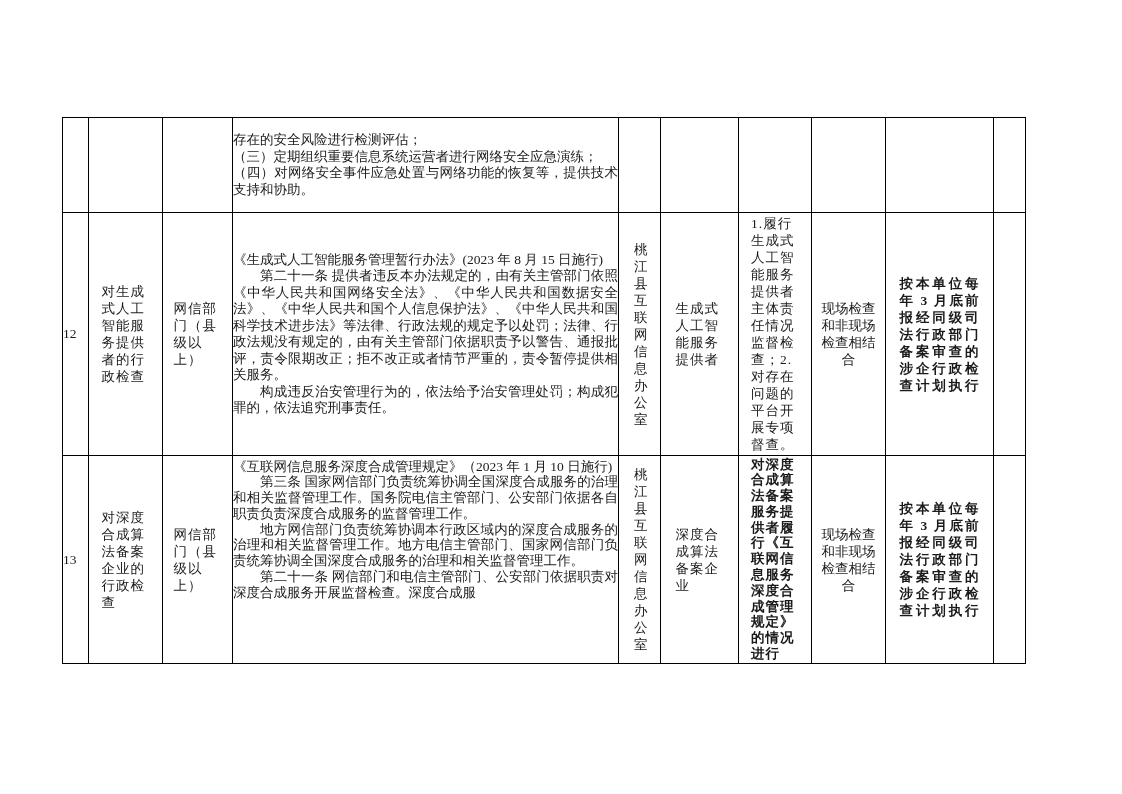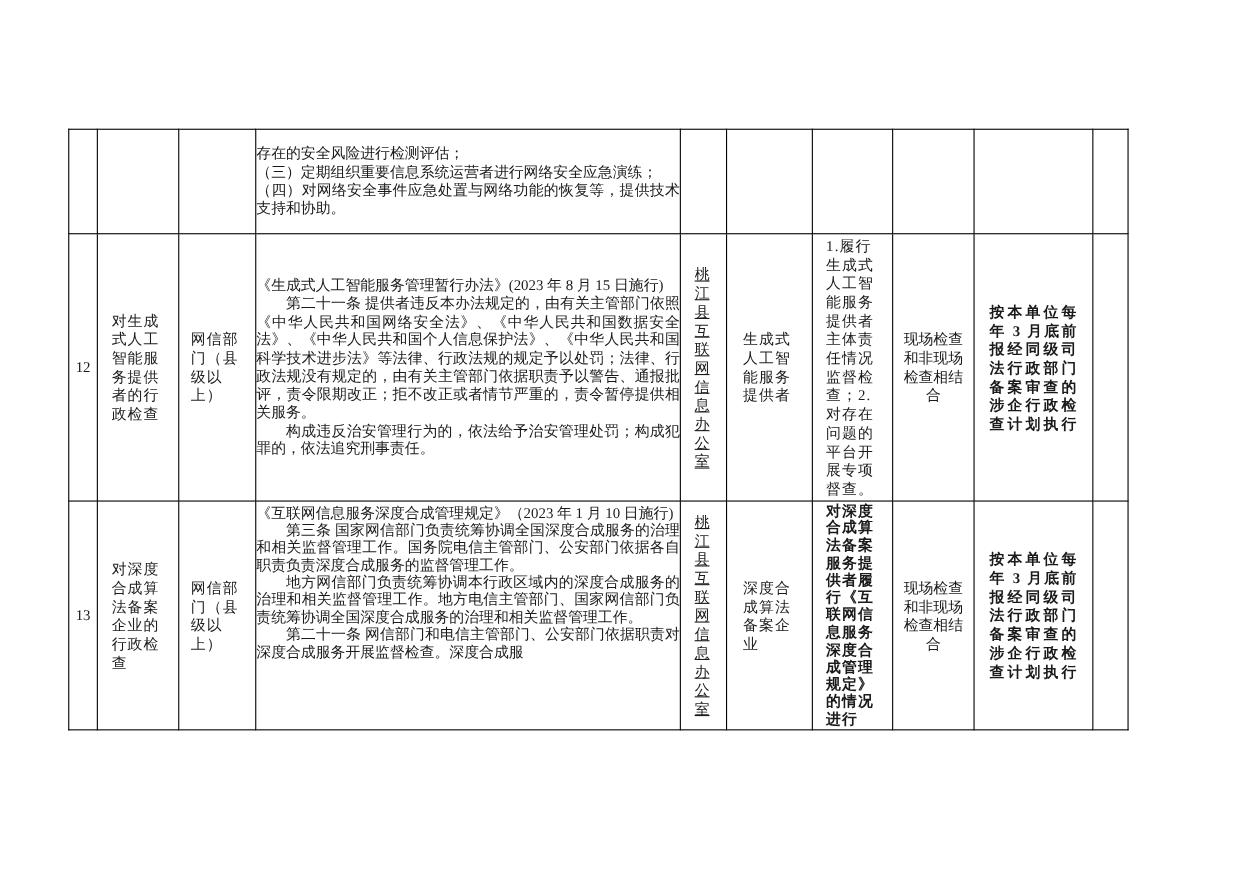--- a/index.html
+++ b/index.html
@@ -17,32 +17,32 @@
     width:963px;
   }
   table.insp td{
     border:1px solid #000;
     padding:0;
     vertical-align:middle;
     box-sizing:border-box;
     font-size:13.5px;
   }
   td.vtop{vertical-align:top;}
-  .num{text-align:center;font-size:14px;}
+  .num{text-align:left;font-size:14px;}
   
   .basis{padding:2px 6px;text-align:justify;line-height:16.5px;}
   .basis p{margin:0;}
   .basis p.ind{text-indent:2em;}
   .basis p.np{text-indent:0;}
   .tight{line-height:15.8px;}
   .clip{height:202px;overflow:hidden;}
   .clip2{height:206px;overflow:hidden;font-weight:bold;}
   
   .blk{display:block;margin:0 auto;line-height:17px;}
-  .w1{width:16px;text-align:left;text-decoration:underline;}                 
+  .w1{width:16px;text-align:right;}                 
   .w3{width:48px;letter-spacing:1px;} 
   .w4{width:56px;text-align:center;}                 
   .w5{width:80px;text-align:justify;text-align-last:justify;letter-spacing:1px;font-weight:bold;} 
 </style>
 </head>
 <body>
 
 <div class="page">
   <table class="insp">
     <colgroup>

